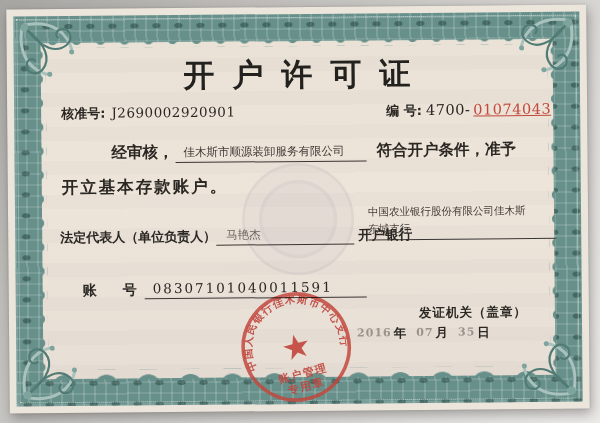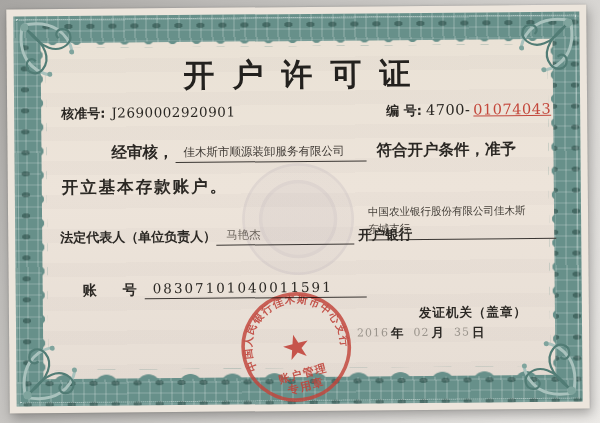--- a/index.html
+++ b/index.html
@@ -57,21 +57,21 @@
   .r-legal .lbl{font-size:13px;}
   .rep-name{display:inline-block;width:128px;border-bottom:1.2px solid #3a3633;
     font-size:11.5px;color:#6d665e;padding:0 0 2px 10px;}
   .bank-lbl{margin-left:4px;font-size:13.5px;font-weight:700;}
   .r-account{top:272px;left:54px;display:flex;align-items:flex-end;}
   .r-account .lbl{font-size:14px;letter-spacing:6px;padding-left:20px;}
   .acct-num{font-family:"DejaVu Serif",serif;font-size:13.5px;letter-spacing:2px;
     border-bottom:1.2px solid #3a3633;padding:0 34px 2px 8px;margin-left:2px;}
   .r-issuer{top:299px;left:362px;font-size:12.5px;font-weight:700;letter-spacing:1px;margin-left:48px;}
   .r-date{top:319px;left:348px;display:flex;align-items:flex-end;font-size:12.5px;font-weight:700;}
-  .r-date .fig{font-family:"DejaVu Serif",serif;font-weight:400;font-size:11px;color:#9a948c;
+  .r-date .fig{font-family:"DejaVu Serif",serif;font-weight:700;font-size:11px;color:#9a948c;
     transform:translateY(-3px);letter-spacing:1px;}
   .r-date .unit{margin:0 10px 0 2px;}
   .seal{position:absolute;left:231px;top:284px;width:112px;height:112px;
     transform:rotate(-14deg);mix-blend-mode:multiply;opacity:.9;z-index:5;}
 </style>
 </head>
 <body>
 
 <div class="photo">
   <div class="certificate">
@@ -159,21 +159,21 @@
       <div class="row r-account">
         <span class="lbl">账　号</span>
         <span class="acct-num">08307101040011591</span>
       </div>
 
       <div class="row r-issuer">发证机关（盖章）</div>
 
       <div class="row r-date">
         <span class="fig">2016</span>
         <span class="unit">年</span>
-        <span class="fig">02</span>
+        <span class="fig">07</span>
         <span class="unit">月</span>
         <span class="fig">35</span>
         <span class="unit">日</span>
       </div>
 
       <svg class="seal" viewBox="0 0 112 112">
         <defs>
           <path id="sealArc" d="M 13,70 A 45,45 0 1 1 99,70" fill="none"></path>
         </defs>
         <circle cx="56" cy="56" r="53" fill="none" stroke="#c2453c" stroke-width="3.6" opacity="0.92"></circle>

